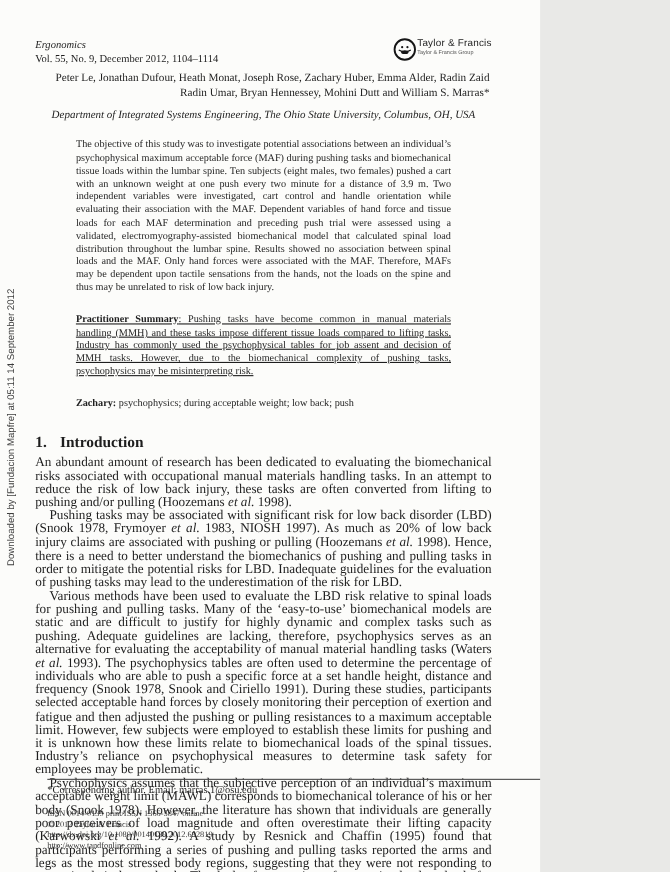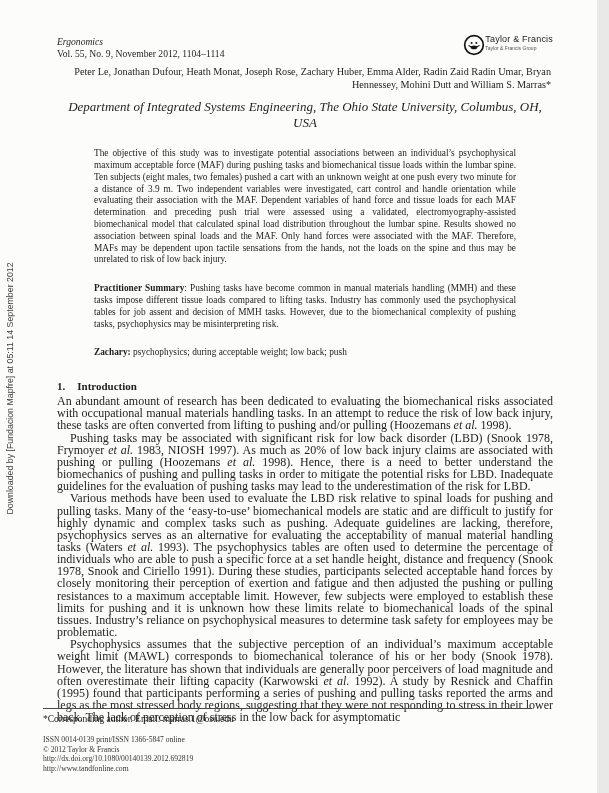--- a/index.html
+++ b/index.html
@@ -1,21 +1,21 @@
 <!DOCTYPE html>
 <html><head>
 <meta charset="utf-8">
 <style>
   html,body { margin:0; padding:0; background:#e9e9e7; }
   .page {
     position:relative;
-    width:597px; height:793px;
+    width:491px; height:793px;
     background:#fcfcfa;
     box-sizing:border-box;
-    padding:36px 44px 0 57px;
+    padding:36px 44px 0 32px;
     overflow:hidden;
     color:#1e1e1e;
     font-family:"Liberation Serif", serif;
   }
 
   
   .side-note {
     position:absolute;
     left:-139px; top:382px;
     width:300px; height:13px;
@@ -41,52 +41,52 @@
     margin:64px 0 0 0;
     text-align:center;
     font-size:11.8px; font-weight:bold;
     line-height:14.4px;
   }
   .authors {
     margin-top:7px; text-align:right;
     font-size:10.2px; line-height:12.6px;
     padding:0 2px;
   }
-  .affiliation { margin-top:8px; text-align:center; font-style:italic; font-size:13px; }
+  .affiliation { margin-top:8px; text-align:center; font-style:italic; font-size:10px; }
   .received    { margin-top:5px; text-align:center; font-style:italic; font-size:9.6px; }
 
   
   .abstract-block { margin:15px 20px 0 20px; font-size:9.3px; line-height:11.8px; text-align:justify; }
   .abstract-block p { margin:17px; }
-  .practitioner { margin-top:10px !important; }
+  .practitioner { margin-top:10px !important;text-decoration:underline; }
   .keywords     { margin-top:10px !important; }
 
   
-  .section-heading { margin:21px 0 3px 0; font-size:11px; font-weight:bold; }
+  .section-heading { margin:21px 0 3px 0; font-size:14px; font-weight:bold; }
   .sh-label { margin-left:12px; }
   .body-p { margin:0; font-size:12px; line-height:12.15px; text-align:justify; }
   .body-p.indent { text-indent:13px; }
 
   
   .footnote { position:absolute; left:43px; top:708px; width:510px; }
   .fn-rule { width:489px; border-top:1px solid #4a4a4a; margin-bottom:5px; }
   .fn-corresponding { font-size:9.5px; }
   .fn-meta { margin-top:11px; font-size:7.6px; line-height:9.6px; color:#333; }
 </style>
 </head>
 <body>
 
 <div class="page">
 
   <div class="side-note">Downloaded by [Fundacion Mapfre] at 05:11 14 September 2012</div>
 
   <div class="header">
     <div class="journal-info">
       <div class="journal-name">Ergonomics</div>
-      <div class="journal-vol">Vol. 55, No. 9, November 2012, 1104–1114</div>
+      <div class="journal-vol">Vol. 55, No. 9, December 2012, 1104–1114</div>
     </div>
     <div class="logo">
       <span class="logo-mark">
         <svg width="22" height="22" viewBox="0 0 22 22">
           <circle cx="11" cy="11" r="9.3" fill="none" stroke="#161616" stroke-width="1.7"></circle>
           <path d="M5.5 11.5 q5.5 3.4 11 0" stroke="#161616" fill="none" stroke-width="1.1"></path>
           <ellipse cx="11" cy="13.4" rx="3.4" ry="1.8" fill="#161616"></ellipse>
           <circle cx="8.6" cy="8.9" r="1" fill="#161616"></circle>
           <circle cx="13.4" cy="8.9" r="1" fill="#161616"></circle>
         </svg>

